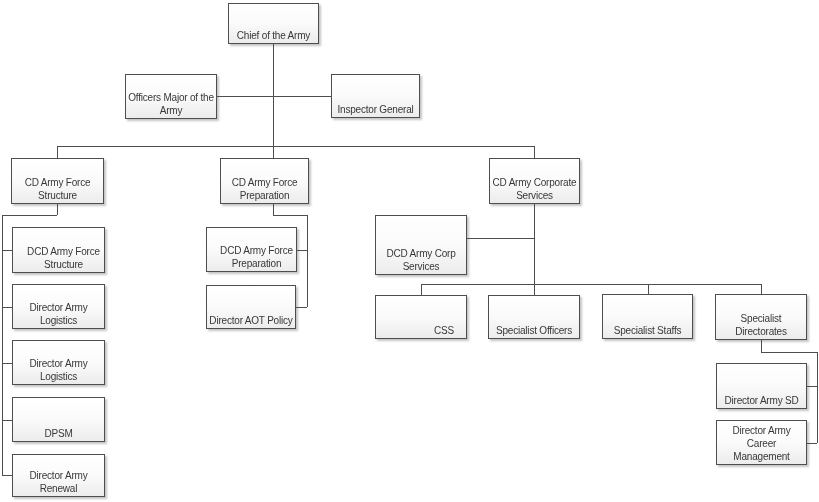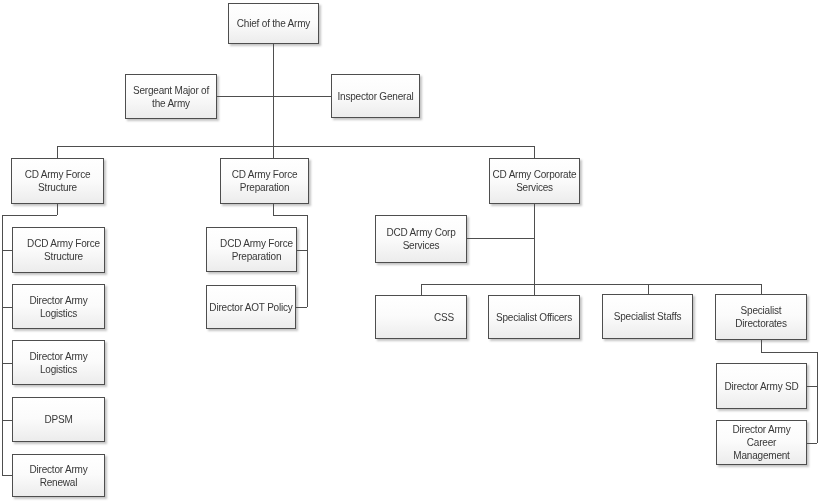--- a/index.html
+++ b/index.html
@@ -15,21 +15,21 @@
     font-family: "Liberation Sans", "DejaVu Sans", sans-serif;
     overflow: hidden;
   }
   .node {
     position: absolute;
     box-sizing: border-box;
     border: 1px solid #4e4e4e;
     background: linear-gradient(180deg, #ffffff 0%, #fbfbfb 48%, #ececec 100%);
     box-shadow: 2px 2px 2px rgba(90,90,90,0.35);
     display: flex;
-    align-items: center;
+    align-items: flex-end;
     justify-content: center;
     text-align: center;
     padding: 1px 2px;
     cursor: default;
   }
   .node .lbl {
     font-size: 10px;
     letter-spacing: -0.2px;
     line-height: 1.3;
     color: #383838;
@@ -70,21 +70,21 @@
     <div class="seg" style="left: 761px; top: 284px; width: 1px; height: 10px; background: rgb(78, 78, 78);"></div>
     <div class="seg" style="left: 761px; top: 340px; width: 1px; height: 12px; background: rgb(78, 78, 78);"></div>
     <div class="seg" style="left: 761px; top: 352px; width: 56px; height: 1px; background: rgb(78, 78, 78);"></div>
     <div class="seg" style="left: 817px; top: 352px; width: 1px; height: 91px; background: rgb(78, 78, 78);"></div>
     <div class="seg" style="left: 807px; top: 386px; width: 10px; height: 1px; background: rgb(78, 78, 78);"></div>
     <div class="seg" style="left: 807px; top: 443px; width: 10px; height: 1px; background: rgb(78, 78, 78);"></div>
     <div class="node" style="left: 228px; top: 3px; width: 91px; height: 41px; border-color: rgb(78, 78, 78);">
       <span class="lbl" style="color: rgb(56, 56, 56);">Chief of the Army</span>
     </div>
     <div class="node" style="left: 125px; top: 74px; width: 92px; height: 45px; border-color: rgb(78, 78, 78);">
-      <span class="lbl" style="color: rgb(56, 56, 56);">Sergeant Major of the Army</span>
+      <span class="lbl" style="color: rgb(56, 56, 56);">Officers Major of the Army</span>
     </div>
     <div class="node" style="left: 11px; top: 158px; width: 93px; height: 46px; border-color: rgb(78, 78, 78);">
       <span class="lbl" style="color: rgb(56, 56, 56);">CD Army Force Structure</span>
     </div>
     <div class="node" style="left: 331px; top: 74px; width: 89px; height: 44px; border-color: rgb(78, 78, 78);">
       <span class="lbl" style="color: rgb(56, 56, 56);">Inspector General</span>
     </div>
     <div class="node" style="left: 220px; top: 158px; width: 89px; height: 46px; border-color: rgb(78, 78, 78);">
       <span class="lbl" style="color: rgb(56, 56, 56);">CD Army Force Preparation</span>
     </div>
@@ -105,21 +105,21 @@
     </div>
     <div class="node" style="left: 12px; top: 454px; width: 93px; height: 43px; border-color: rgb(78, 78, 78);">
       <span class="lbl" style="color: rgb(56, 56, 56);">Director Army Renewal</span>
     </div>
     <div class="node" style="left: 206px; top: 227px; width: 91px; height: 45px; border-color: rgb(78, 78, 78);">
       <span class="lbl" style="color: rgb(56, 56, 56); margin-left: 10px;">DCD Army Force Preparation</span>
     </div>
     <div class="node" style="left: 206px; top: 285px; width: 90px; height: 44px; border-color: rgb(78, 78, 78);">
       <span class="lbl" style="color: rgb(56, 56, 56);">Director AOT Policy</span>
     </div>
-    <div class="node" style="left: 375px; top: 215px; width: 92px; height: 48px; border-color: rgb(78, 78, 78);">
+    <div class="node" style="left: 375px; top: 215px; width: 92px; height: 60px; border-color: rgb(78, 78, 78);">
       <span class="lbl" style="color: rgb(56, 56, 56);">DCD Army Corp Services</span>
     </div>
     <div class="node" style="left: 375px; top: 295px; width: 92px; height: 44px; border-color: rgb(78, 78, 78); padding-left: 48px;">
       <span class="lbl" style="color: rgb(56, 56, 56);">CSS</span>
     </div>
     <div class="node" style="left: 602px; top: 294px; width: 91px; height: 45px; border-color: rgb(78, 78, 78);">
       <span class="lbl" style="color: rgb(56, 56, 56);">Specialist Staffs</span>
     </div>
     <div class="node" style="left: 488px; top: 295px; width: 92px; height: 44px; border-color: rgb(78, 78, 78);">
       <span class="lbl" style="color: rgb(56, 56, 56);">Specialist Officers</span>

